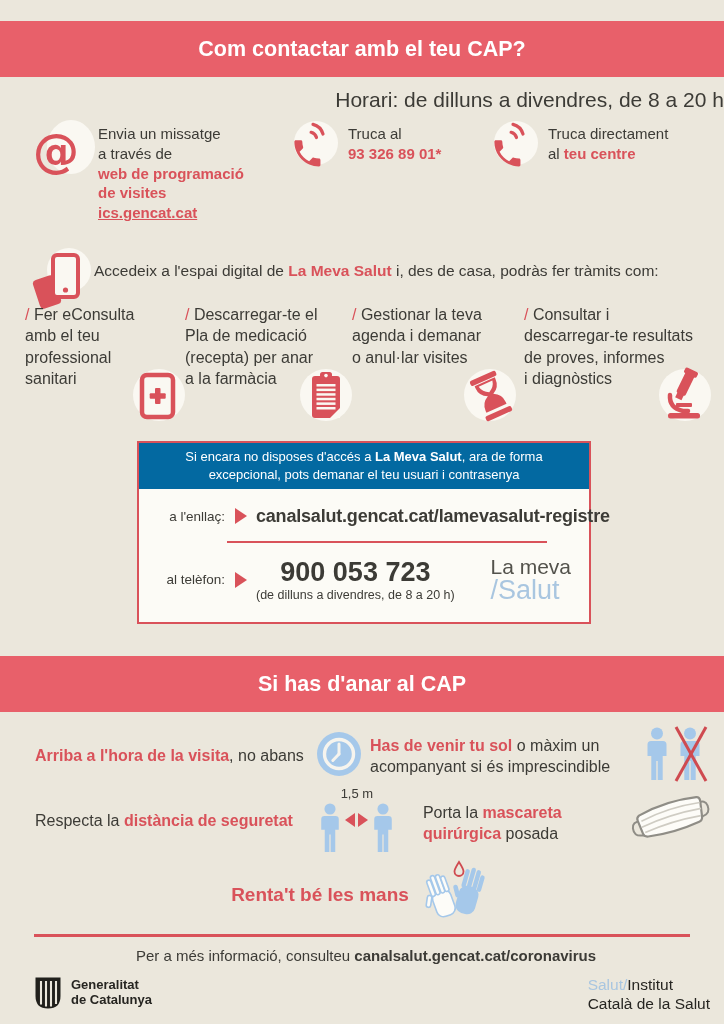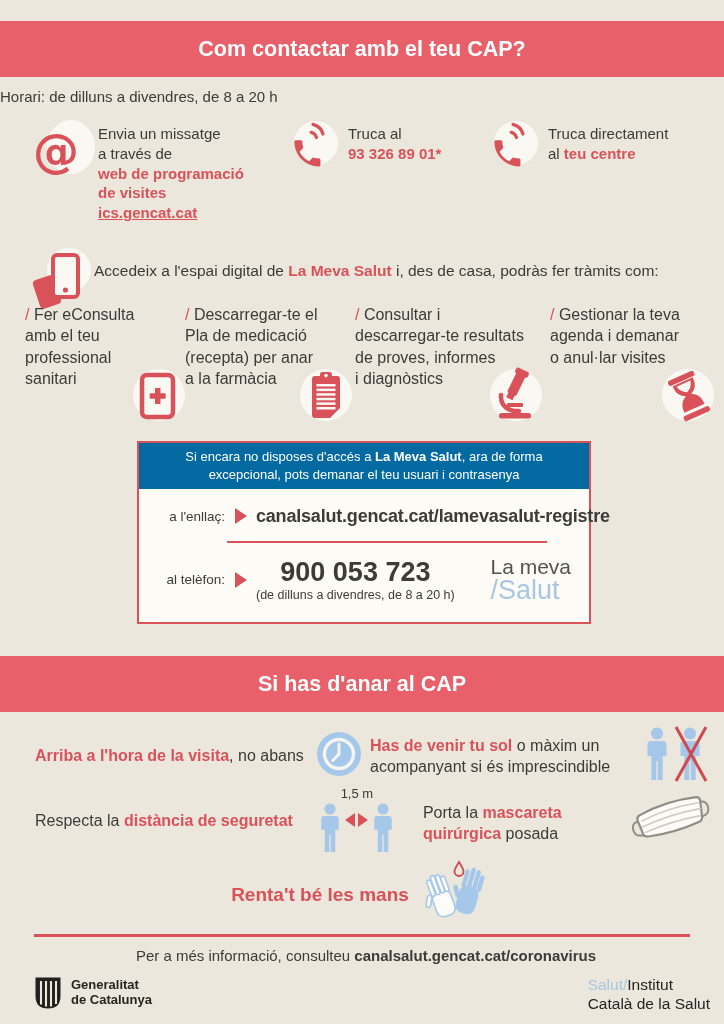--- a/index.html
+++ b/index.html
@@ -5,21 +5,21 @@
   html,body{margin:0;padding:0;}
   body{width:724px;height:1024px;background:#ebe7dc;font-family:"Liberation Sans",sans-serif;color:#3c3b36;}
   .page{position:relative;width:724px;height:1024px;overflow:hidden;}
   .prel{white-space:pre-line;}
   .red{color:#d9525a;}
   .red-bold{color:#d9525a;font-weight:bold;}
   .red-link{color:#d9525a;font-weight:bold;text-decoration:underline;cursor:pointer;}
   .banner{position:absolute;left:0;right:0;height:56px;background:#e8606a;color:#fff;
           font-weight:bold;font-size:21.5px;text-align:center;line-height:56px;white-space:nowrap;}
   .banner1{top:21px;} .banner2{top:656px;}
-  .hours{position:absolute;top:88px;left:0;right:0;text-align:left;font-size:15px;}
+  .hours{position:absolute;top:88px;left:0;right:0;text-align:right;font-size:21px;}
   
   .contact-row{position:absolute;top:120px;left:33px;right:0;display:flex;}
   .ccol{display:flex;align-items:flex-start;}
   .ccol1{width:254px;} .ccol2{width:200px;} .ccol3{flex:1;}
   .ctext{font-size:15px;line-height:1.32;margin-left:3px;margin-top:4px;}
   .at-wrap{position:relative;display:block;width:62px;height:66px;flex:none;}
   .at-bubble{position:absolute;left:14px;top:0;width:48px;height:54px;background:#faf8f2;border-radius:50%;}
   .at-glyph{position:absolute;left:0;top:4px;font-size:46px;font-weight:bold;color:#d9525a;font-family:"DejaVu Sans",sans-serif;}
   .phone-svg{flex:none;margin-right:4px;}
   
@@ -168,20 +168,36 @@
           <rect x="19.5" y="17" width="19" height="2.5" fill="#faf8f2"></rect>
           <rect x="19.5" y="21.6" width="19" height="2.5" fill="#faf8f2"></rect>
           <rect x="19.5" y="26.2" width="19" height="2.5" fill="#faf8f2"></rect>
           <rect x="19.5" y="30.8" width="19" height="2.5" fill="#faf8f2"></rect>
           <rect x="19.5" y="35.4" width="19" height="2.5" fill="#faf8f2"></rect>
           <rect x="19.5" y="40" width="19" height="2.5" fill="#faf8f2"></rect>
           <path d="M43 41 L43 51 L33 51 Z" fill="#faf8f2"></path>
         </svg>
       </span>
     </div>
+    <div class="service s4">
+      <span class="red">/ </span><span class="prel">Gestionar la teva
+agenda i demanar
+o anul·lar visites</span>
+      <span class="icon-abs">
+        <svg width="58" height="58" viewBox="0 0 58 58">
+          <circle cx="28" cy="28" r="26" fill="#faf8f2"></circle>
+          <g fill="#d9525a" transform="rotate(-24 29 29)">
+            <rect x="15" y="7" width="28" height="5.5" rx="2"></rect>
+            <rect x="15" y="45.5" width="28" height="5.5" rx="2"></rect>
+            <path d="M18 13.5 h22 v2 q0 8.5-8 12.5 q8 4 8 12.5 v2 h-22 v-2 q0-8.5 8-12.5 q-8-4-8-12.5 z"></path>
+            <path d="M21.5 15.5 h15 q-1.2 6.5-7.5 9.3 q-6.3-2.8-7.5-9.3 z" fill="#faf8f2"></path>
+          </g>
+        </svg>
+      </span>
+    </div>
     <div class="service s3">
       <span class="red">/ </span><span class="prel">Consultar i
 descarregar-te resultats
 de proves, informes
 i diagnòstics</span>
       <span class="icon-abs">
         <svg width="58" height="58" viewBox="0 0 58 58">
           <circle cx="29" cy="28" r="26" fill="#faf8f2"></circle>
           <g fill="#d9525a">
             <g transform="rotate(26 28 20)">
@@ -189,36 +205,20 @@
               <rect x="21" y="1" width="14" height="6" rx="2"></rect>
               <rect x="24.5" y="27" width="7" height="6"></rect>
             </g>
             <path d="M14 28 q-1 13 13 16 l5 0" stroke="#d9525a" stroke-width="4.5" fill="none" stroke-linecap="round"></path>
             <rect x="20" y="36" width="16" height="4" rx="1"></rect>
             <rect x="12" y="46" width="32" height="5.5" rx="2.5"></rect>
           </g>
         </svg>
       </span>
     </div>
-    <div class="service s4">
-      <span class="red">/ </span><span class="prel">Gestionar la teva
-agenda i demanar
-o anul·lar visites</span>
-      <span class="icon-abs">
-        <svg width="58" height="58" viewBox="0 0 58 58">
-          <circle cx="28" cy="28" r="26" fill="#faf8f2"></circle>
-          <g fill="#d9525a" transform="rotate(-24 29 29)">
-            <rect x="15" y="7" width="28" height="5.5" rx="2"></rect>
-            <rect x="15" y="45.5" width="28" height="5.5" rx="2"></rect>
-            <path d="M18 13.5 h22 v2 q0 8.5-8 12.5 q8 4 8 12.5 v2 h-22 v-2 q0-8.5 8-12.5 q-8-4-8-12.5 z"></path>
-            <path d="M21.5 15.5 h15 q-1.2 6.5-7.5 9.3 q-6.3-2.8-7.5-9.3 z" fill="#faf8f2"></path>
-          </g>
-        </svg>
-      </span>
-    </div>
   </div>
 
   <div class="register-box">
     <div class="box-header">
       <span>Si encara no disposes d'accés a </span><b>La Meva Salut</b><span class="prel">, ara de forma
 excepcional, pots demanar el teu usuari i contrasenya</span>
     </div>
     <div class="box-row">
       <span class="box-label">a l'enllaç:</span>
       <span class="tri"></span>

